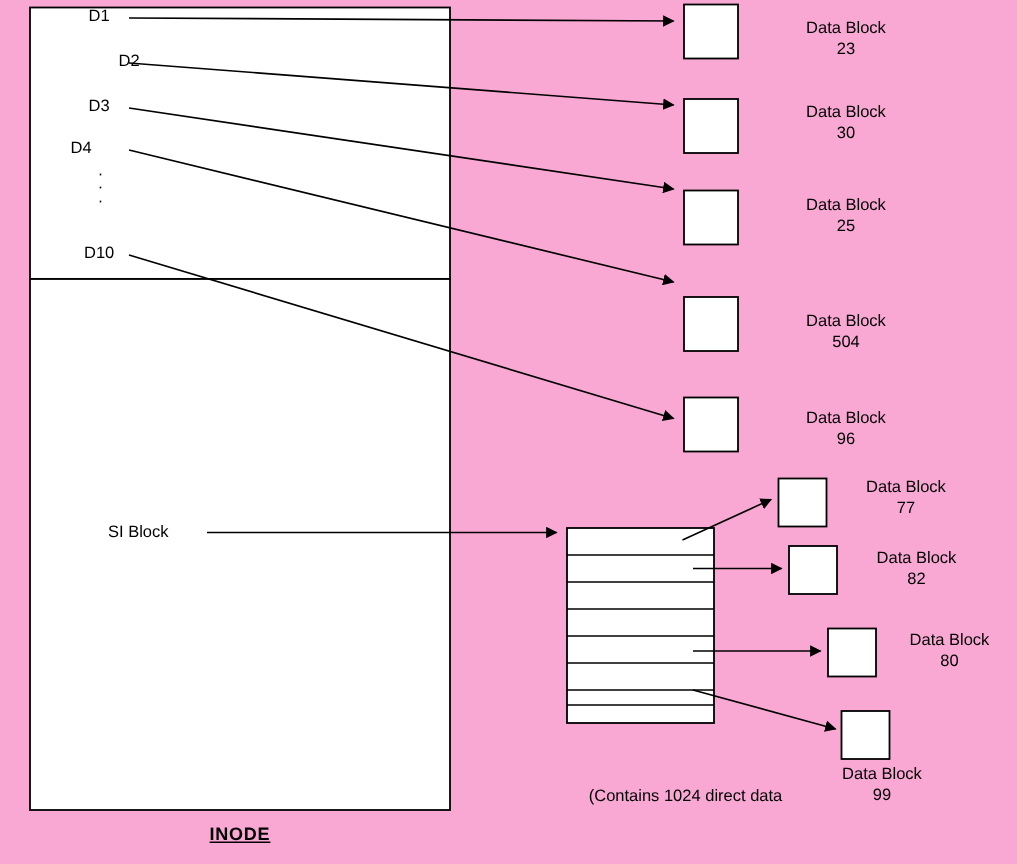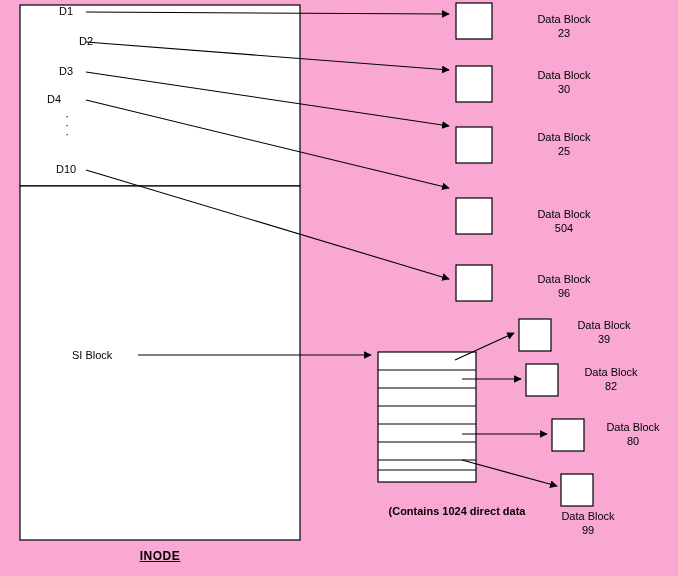--- a/index.html
+++ b/index.html
@@ -116,26 +116,26 @@
   <div class="lbl center" style="left:519px; top:130px; width:90px;">Data Block</div>
   <div class="lbl center" style="left:519px; top:144px; width:90px;">25</div>
 
   <div class="lbl center" style="left:519px; top:207px; width:90px;">Data Block</div>
   <div class="lbl center" style="left:519px; top:221px; width:90px;">504</div>
 
   <div class="lbl center" style="left:519px; top:272px; width:90px;">Data Block</div>
   <div class="lbl center" style="left:519px; top:286px; width:90px;">96</div>
 
   <div class="lbl center" style="left:559px; top:318px; width:90px;">Data Block</div>
-  <div class="lbl center" style="left:559px; top:332px; width:90px;">39</div>
+  <div class="lbl center" style="left:559px; top:332px; width:90px;">77</div>
 
   <div class="lbl center" style="left:566px; top:365px; width:90px;">Data Block</div>
   <div class="lbl center" style="left:566px; top:379px; width:90px;">82</div>
 
   <div class="lbl center" style="left:588px; top:420px; width:90px;">Data Block</div>
   <div class="lbl center" style="left:588px; top:434px; width:90px;">80</div>
 
   <div class="lbl center" style="left:543px; top:509px; width:90px;">Data Block</div>
   <div class="lbl center" style="left:543px; top:523px; width:90px;">99</div>
 
-  <div class="lbl center" style="left:367px; top:504px; width:180px;font-weight:bold;">(Contains 1024 direct data</div>
+  <div class="lbl center" style="left:367px; top:524px; width:180px;">(Contains 1024 direct data</div>
 
 </div>
 
 </body></html>

